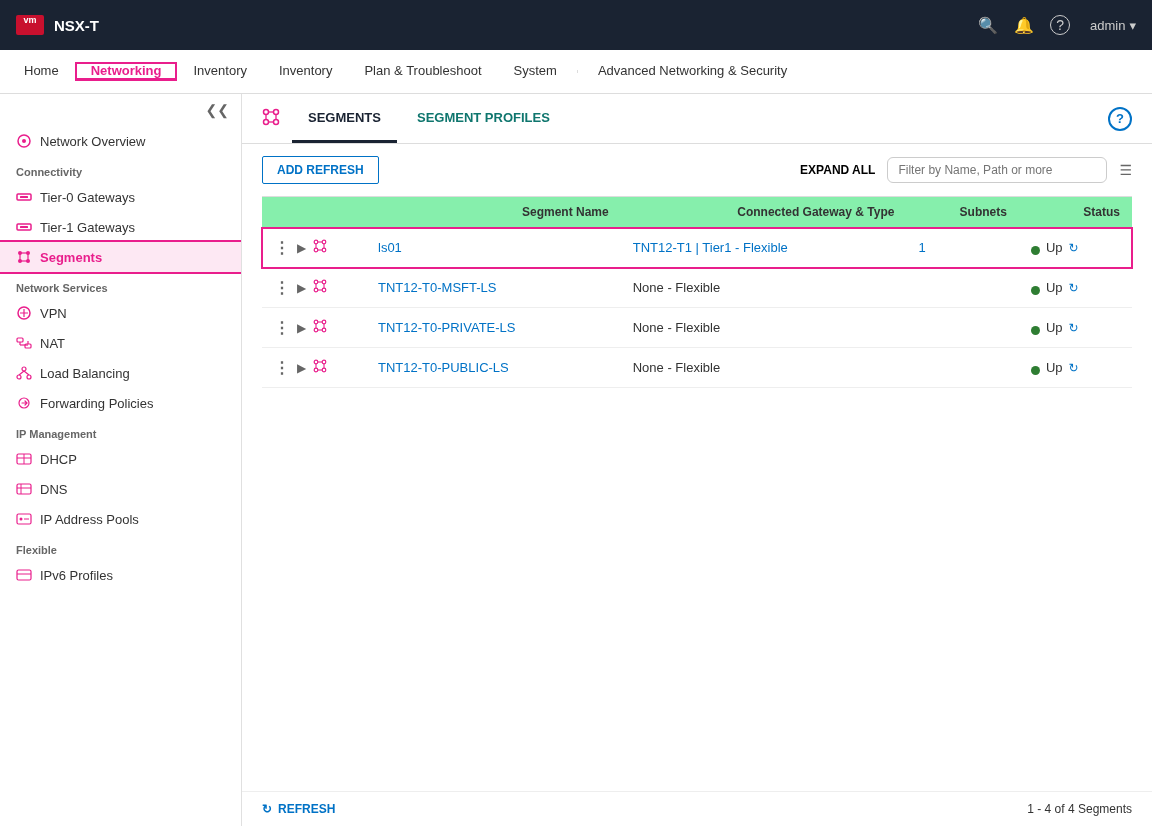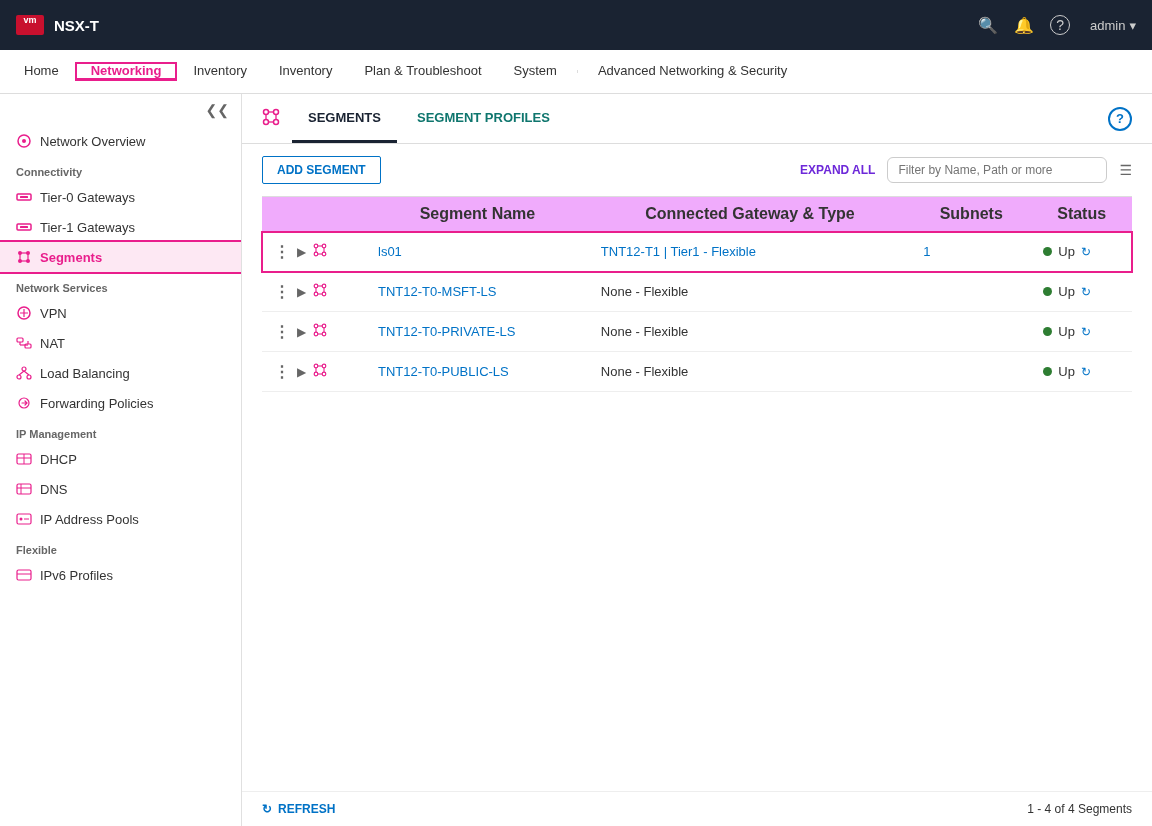--- a/index.html
+++ b/index.html
@@ -202,21 +202,21 @@
       border: 1px solid #0072c6;
       background: white;
       color: #0072c6;
       font-size: 12px;
       font-weight: 600;
       cursor: pointer;
       border-radius: 2px;
     }
     .toolbar-spacer { flex: 1; }
     .expand-all {
-      color: #6d28d9;
+      color: #000000;
       font-size: 12px;
       font-weight: 600;
       cursor: pointer;
     }
     .filter-input {
       width: 220px;
       padding: 5px 10px;
       border: 1px solid #ccc;
       font-size: 12px;
       color: #999;
@@ -232,28 +232,28 @@
     .table-container {
       flex: 1;
       overflow-y: auto;
       padding: 0 20px;
     }
     table {
       width: 100%;
       border-collapse: collapse;
     }
     thead th {
-      text-align: center;
-      font-size: 16px;
+      text-align: right;
+      font-size: 12px;
       font-weight: 600;
       color: #333;
       padding: 8px 12px;
       border-bottom: 1px solid #ddd;
       border-top: 1px solid #ddd;
-      background: #f0abfc;
+      background: #86efac;
     }
     tbody tr {
       border-bottom: 1px solid #eee;
     }
     tbody tr.highlighted {
       background: #fff;
       outline: 2px solid #e91e8c;
       outline-offset: -1px;
     }
     tbody td {
@@ -291,21 +291,21 @@
     .gateway-link {
       color: #0072c6;
       cursor: pointer;
     }
     .subnet-link {
       color: #0072c6;
       cursor: pointer;
     }
     .status-up {
       display: flex;
-      align-items: center;
+      align-items: flex-end;
       gap: 6px;
       font-size: 13px;
     }
     .status-dot {
       width: 9px;
       height: 9px;
       border-radius: 50%;
       background: #2e7d32;
       display: inline-block;
     }
@@ -538,21 +538,21 @@
           <line x1="6.5" y1="14" x2="11.5" y2="14" stroke="#e91e8c" stroke-width="1.3"></line>
         </svg>
       </span>
       <div class="tab active">SEGMENTS</div>
       <div class="tab">SEGMENT PROFILES</div>
       <div class="tab-spacer"></div>
       <div class="help-btn">?</div>
     </div>
 
     <div class="toolbar">
-      <button class="add-btn">ADD SEGMENT</button>
+      <button class="add-btn">ADD REFRESH</button>
       <div class="toolbar-spacer"></div>
       <span class="expand-all">EXPAND ALL</span>
       <input class="filter-input" type="text" placeholder="Filter by Name, Path or more" style="">
       <span class="filter-icon">☰</span>
     </div>
 
     <div class="table-container">
       <table>
         <thead>
           <tr>

